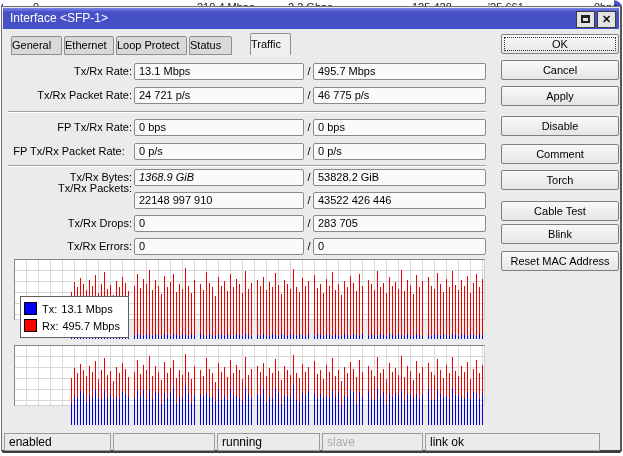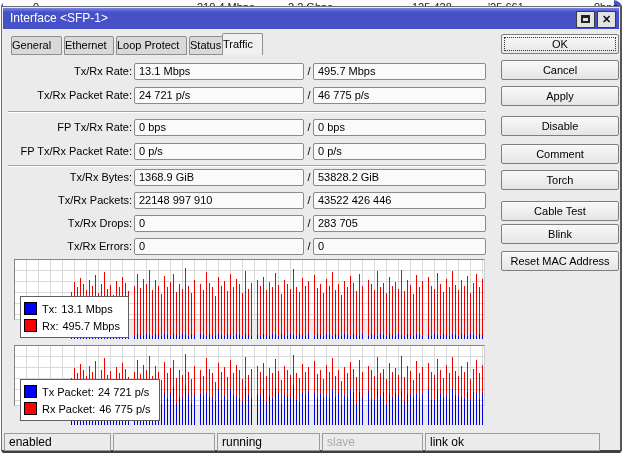--- a/index.html
+++ b/index.html
@@ -82,53 +82,53 @@
       </div>
       <div class="win-btn close">
         <span>✕</span>
       </div>
     </div>
 
     <div class="tab inactive" style="left:9px;width:51px;">General</div>
     <div class="tab inactive" style="left:62px;width:50px;">Ethernet</div>
     <div class="tab inactive" style="left:114px;width:71px;">Loop Protect</div>
     <div class="tab inactive" style="left:187px;width:43px;">Status</div>
-    <div class="tab active" style="left:220px;width:41px;">Traffic</div>
+    <div class="tab active" style="left:248px;width:41px;">Traffic</div>
 
     <div>
       <span class="row-label" style="top:56px;">Tx/Rx Rate:</span>
       <div class="fld f1" style="top:56px;">13.1 Mbps</div>
       <span class="slash" style="top:56px;">/</span>
       <div class="fld f2" style="top:56px;">495.7 Mbps</div>
 
       <span class="row-label" style="top:80px;">Tx/Rx Packet Rate:</span>
       <div class="fld f1" style="top:80px;">24 721 p/s</div>
       <span class="slash" style="top:80px;">/</span>
       <div class="fld f2" style="top:80px;">46 775 p/s</div>
 
       <div class="sep" style="top:104px;"></div>
 
       <span class="row-label" style="top:112px;">FP Tx/Rx Rate:</span>
       <div class="fld f1" style="top:112px;">0 bps</div>
       <span class="slash" style="top:112px;">/</span>
       <div class="fld f2" style="top:112px;">0 bps</div>
 
-      <span class="row-label" style="top:136px;">FP Tx/Rx Packet Rate:</span>
+      <span class="row-label" style="top:136px;text-align:center;">FP Tx/Rx Packet Rate:</span>
       <div class="fld f1" style="top:136px;">0 p/s</div>
       <span class="slash" style="top:136px;">/</span>
       <div class="fld f2" style="top:136px;">0 p/s</div>
 
       <div class="sep" style="top:158px;"></div>
 
       <span class="row-label" style="top:162px;">Tx/Rx Bytes:</span>
-      <div class="fld f1" style="top:162px;">1368.9 GiB</div>
+      <div class="fld f1" style="top:162px;font-style:italic;">1368.9 GiB</div>
       <span class="slash" style="top:162px;">/</span>
       <div class="fld f2" style="top:162px;">53828.2 GiB</div>
 
-      <span class="row-label" style="top:185px;">Tx/Rx Packets:</span>
+      <span class="row-label" style="top:173px;">Tx/Rx Packets:</span>
       <div class="fld f1" style="top:185px;">22148 997 910</div>
       <span class="slash" style="top:185px;">/</span>
       <div class="fld f2" style="top:185px;">43522 426 446</div>
 
       <span class="row-label" style="top:208px;">Tx/Rx Drops:</span>
       <div class="fld f1" style="top:208px;">0</div>
       <span class="slash" style="top:208px;">/</span>
       <div class="fld f2" style="top:208px;">283 705</div>
 
       <span class="row-label" style="top:231px;">Tx/Rx Errors:</span>
@@ -676,30 +676,20 @@
           <rect x="455" y="53" width="1" height="26" fill="#0000dd"></rect>
           <rect x="458" y="23" width="1" height="56" fill="#ee0000"></rect>
           <rect x="458" y="46" width="1" height="33" fill="#0000dd"></rect>
           <rect x="461" y="14" width="1" height="65" fill="#ee0000"></rect>
           <rect x="461" y="47" width="1" height="32" fill="#0000dd"></rect>
           <rect x="464" y="27" width="1" height="52" fill="#ee0000"></rect>
           <rect x="464" y="53" width="1" height="26" fill="#0000dd"></rect>
           <rect x="467" y="19" width="1" height="60" fill="#ee0000"></rect>
           <rect x="467" y="47" width="1" height="32" fill="#0000dd"></rect>
         </svg>
-      <div class="legend" style="top:33px;">
-        <div class="legend-row">
-          <span class="swatch" style="background: rgb(0, 0, 255);"></span>
-          <span class="legend-text"><span>Tx Packet:</span><span class="lv">24 721 p/s</span></span>
-        </div>
-        <div class="legend-row">
-          <span class="swatch" style="background: rgb(255, 0, 0);"></span>
-          <span class="legend-text"><span>Rx Packet:</span><span class="lv">46 775 p/s</span></span>
-        </div>
-      </div>
     </div>
 
     <button class="btn focus" style="top:27px;">OK</button>
     <button class="btn" style="top:53px;">Cancel</button>
     <button class="btn" style="top:109px;">Disable</button>
     <button class="btn" style="top:79px;">Apply</button>
     <button class="btn" style="top:137px;">Comment</button>
     <button class="btn" style="top:163px;">Torch</button>
     <button class="btn" style="top:194px;">Cable Test</button>
     <button class="btn" style="top:217px;">Blink</button>

